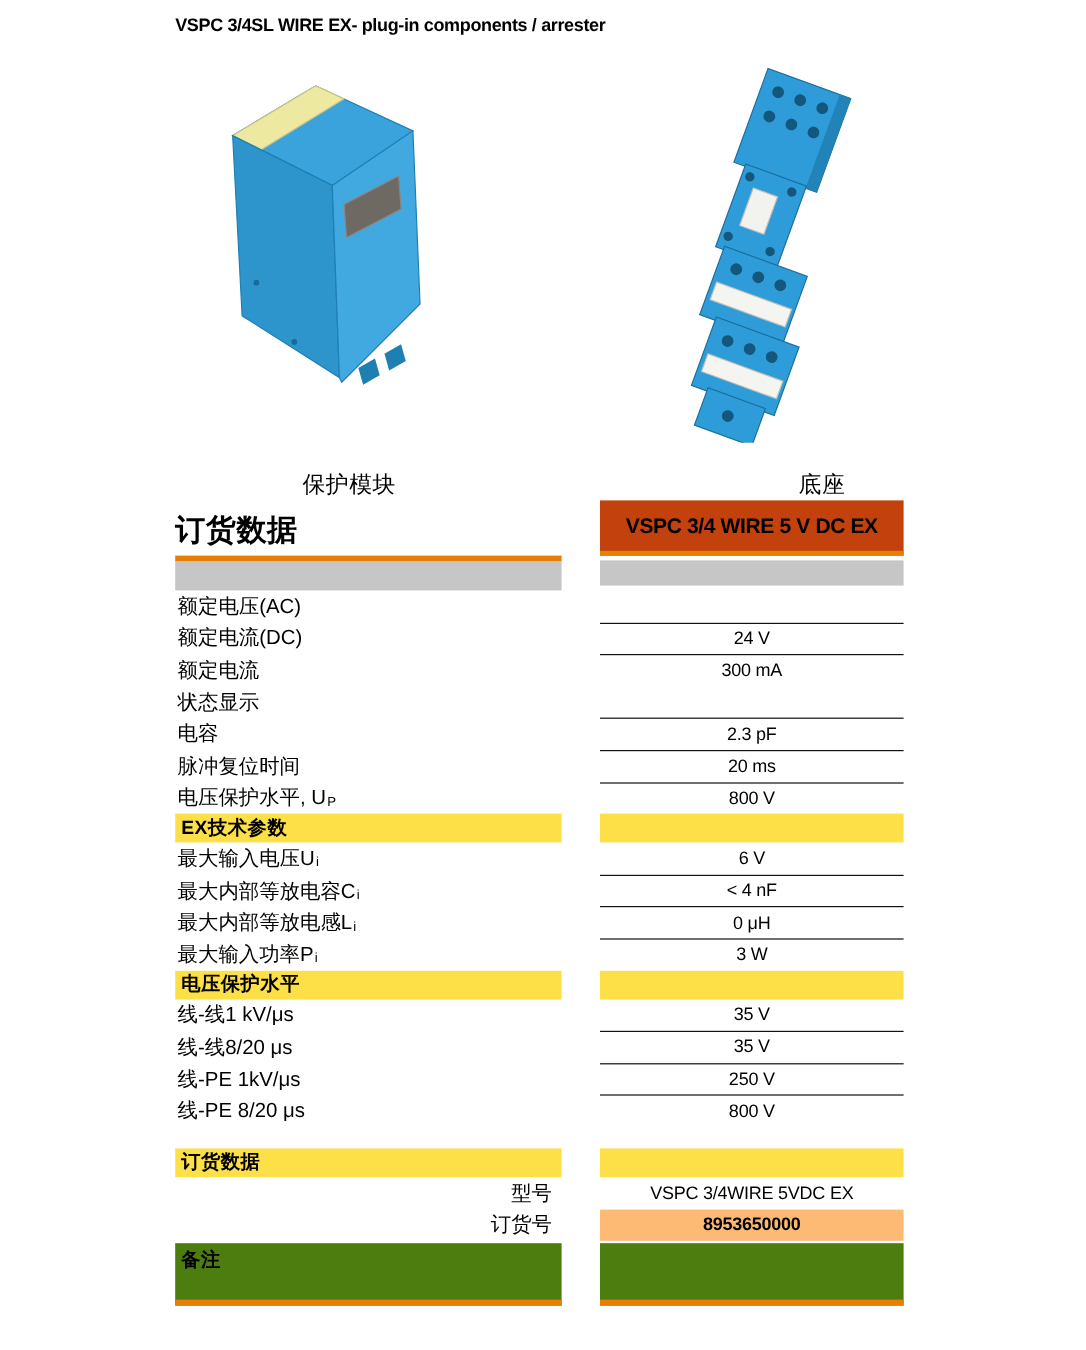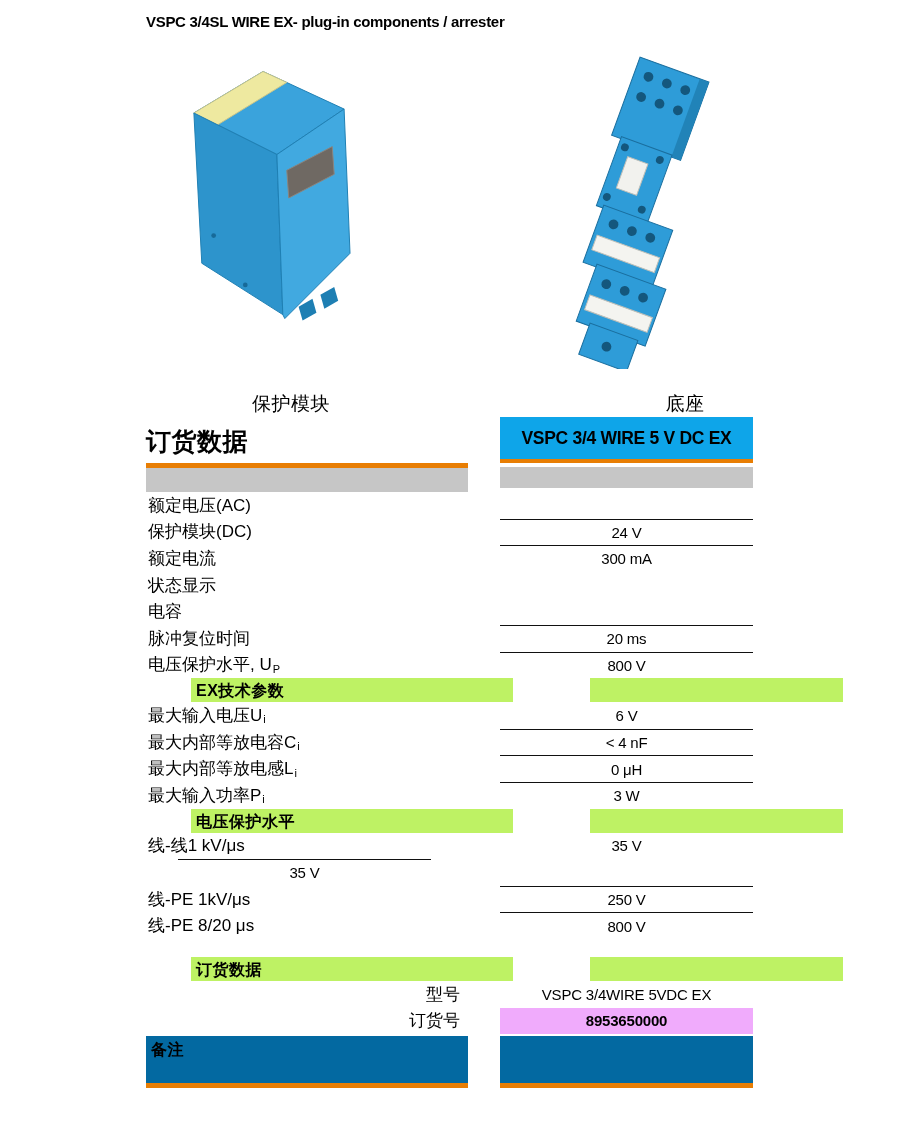--- a/index.html
+++ b/index.html
@@ -30,51 +30,51 @@
   .cell-r{width:253px;flex:none;}
 
   
   .head-left-title{
     height:46px;display:flex;align-items:flex-end;padding-bottom:5px;
     font-size:25px;font-weight:700;letter-spacing:0.5px;
   }
   .head-orange-line{height:5px;background:#E87E04;}
   .head-gray-left{height:24px;background:#C6C6C6;}
   .head-orange-box{
-    height:46px;background:#0ea5e9;border-bottom:4px solid #E87E04;
+    height:46px;background:#c2410c;border-bottom:4px solid #E87E04;
     display:flex;align-items:center;justify-content:center;
     font-size:17.5px;font-weight:700;letter-spacing:-0.3px;white-space:nowrap;
   }
   .head-gray-right{height:21px;background:#C6C6C6;margin-top:4px;}
 
   
   .specrow,.orderrow{height:26.6px;}
   .lab{
     display:flex;align-items:center;padding-left:2px;
     font-size:17px;white-space:nowrap;text-align:center;
   }
   .labsub{font-size:11px;position:relative;top:4px;margin-left:1px;}
   .val{
     display:flex;align-items:center;justify-content:center;
     font-size:15px;letter-spacing:-0.2px;
   }
   .val.topline{border-top:1.5px solid #111;}
   .rlab{justify-content:flex-end;padding-right:8px;}
-  .oval.hl{background:#f0abfc;font-weight:700;}
+  .oval.hl{background:#fdba74;font-weight:700;}
 
   
   .sectionrow{height:24px;}
   .sectionrow.gap-before{margin-top:18px;}
-  .secbar{background:#bef264;height:24px;display:flex;align-items:flex-end;margin-left:45px;}
+  .secbar{background:#fde047;height:24px;display:flex;align-items:center;}
   .sectext{font-size:16px;font-weight:700;padding-left:5px;letter-spacing:0.5px;}
 
   
   .remarkrow{margin-top:2px;height:52px;}
   .rembar{
-    background:#0369a1;height:52px;border-bottom:5px solid #E87E04;
+    background:#4d7c0f;height:52px;border-bottom:5px solid #E87E04;
     display:flex;align-items:flex-start;
   }
   .rembar .sectext{padding-top:4px;}
 </style>
 </head>
 <body>
 
 <div class="page-title">VSPC 3/4SL WIRE EX- plug-in components / arrester</div>
 
 <svg class="figure-svg" style="left:184px;top:58px;" width="168" height="280" viewBox="0 0 170 280">
@@ -141,21 +141,21 @@
       <div class="trow specrow">
         <div class="cell-l lab">
           <span class="labmain">额定电压(AC)</span>
           <span class="labsub"></span>
         </div>
         <div class="gut"></div>
         <div class="cell-r val"></div>
       </div>
       <div class="trow specrow">
         <div class="cell-l lab">
-          <span class="labmain">保护模块(DC)</span>
+          <span class="labmain">额定电流(DC)</span>
           <span class="labsub"></span>
         </div>
         <div class="gut"></div>
         <div class="cell-r val topline">24 V</div>
       </div>
       <div class="trow specrow">
         <div class="cell-l lab">
           <span class="labmain">额定电流</span>
           <span class="labsub"></span>
         </div>
@@ -168,20 +168,21 @@
           <span class="labsub"></span>
         </div>
         <div class="gut"></div>
       </div>
       <div class="trow specrow">
         <div class="cell-l lab">
           <span class="labmain">电容</span>
           <span class="labsub"></span>
         </div>
         <div class="gut"></div>
+        <div class="cell-r val topline">2.3 pF</div>
       </div>
       <div class="trow specrow">
         <div class="cell-l lab">
           <span class="labmain">脉冲复位时间</span>
           <span class="labsub"></span>
         </div>
         <div class="gut"></div>
         <div class="cell-r val topline">20 ms</div>
       </div>
       <div class="trow specrow">
@@ -240,20 +241,24 @@
       </div>
       <div class="trow specrow">
         <div class="cell-l lab">
           <span class="labmain">线-线1 kV/μs</span>
           <span class="labsub"></span>
         </div>
         <div class="gut"></div>
         <div class="cell-r val">35 V</div>
       </div>
       <div class="trow specrow">
+        <div class="cell-l lab">
+          <span class="labmain">线-线8/20 μs</span>
+          <span class="labsub"></span>
+        </div>
         <div class="gut"></div>
         <div class="cell-r val topline">35 V</div>
       </div>
       <div class="trow specrow">
         <div class="cell-l lab">
           <span class="labmain">线-PE 1kV/μs</span>
           <span class="labsub"></span>
         </div>
         <div class="gut"></div>
         <div class="cell-r val topline">250 V</div>

